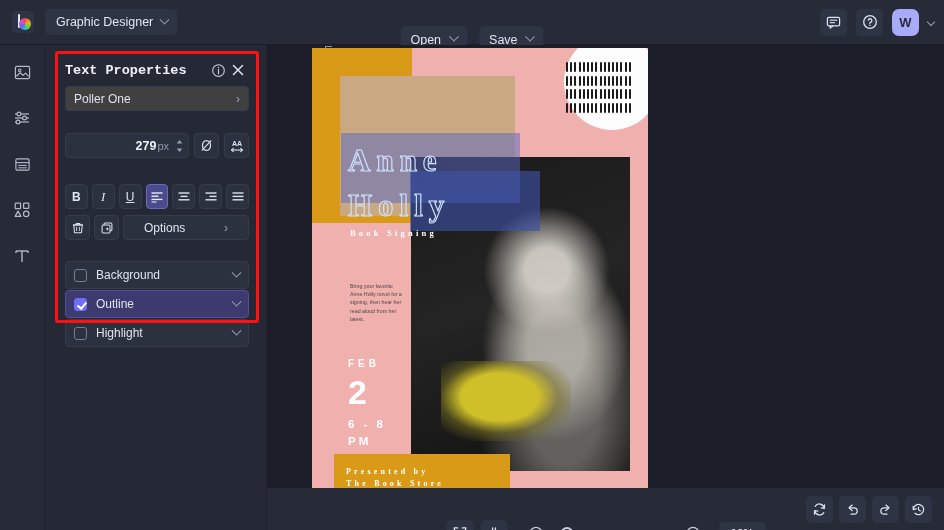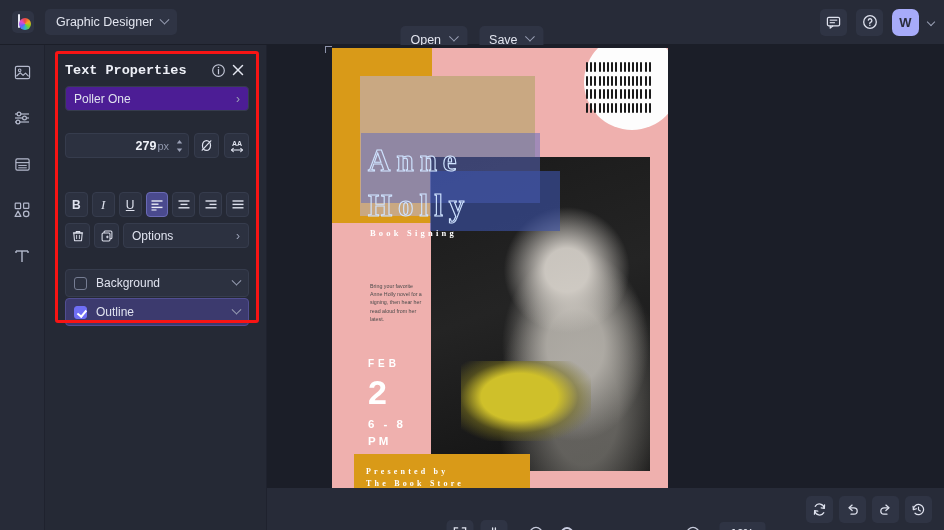--- a/index.html
+++ b/index.html
@@ -91,27 +91,27 @@
     background: #252935;
   }
   .panel-head {
     height: 32px; display: flex; align-items: center; padding: 0 8px 0 7px; font-family: Liberation Mono, monospace;
   }
   .panel-title { color: #eef0f7; font-size: 13.5px; font-weight: bold; flex: 1; }
   .hicon { width: 20px; height: 20px; display:flex; align-items:center; justify-content:center; cursor:pointer; }
 
   .row { padding: 0 7px; margin-bottom: 6px; }
   .field {
-    height: 25px; background: #4c1d95; border: 1px solid #363c4d; border-radius: 4px;
+    height: 25px; background: #404040; border: 1px solid #363c4d; border-radius: 4px;
     display: flex; align-items: center; padding: 8px 8px; color: #dfe2ee; font-size: 12px;
     cursor: pointer;
   }
   .field .arrow { margin-left: auto; color: #9aa0b5; font-size: 12px; }
 
-  .sizerow { display: flex; gap: 5px; padding: 16px 7px; margin-bottom: 18px; text-align: center; }
+  .sizerow { display: flex; gap: 5px; padding: 16px 7px; margin-bottom: 10px; text-align: center; }
   .size-input {
     flex: 1; height: 25px; background: #2c3140; border: 1px solid #363c4d; border-radius: 4px;
     display: flex; align-items: center; justify-content: flex-end; padding: 0 4px 0 8px;
     cursor: text;
   }
   .size-val { color: #eef0f7; font-size: 12.5px; font-weight: bold; }
   .size-unit { color: #8f96ab; font-size: 11px; margin-left: 1px; margin-right: 6px; }
   .spin { display: flex; flex-direction: column; gap: 2px; cursor: pointer; }
   .sq-btn {
     width: 25px; height: 25px; background: #2c3140; border: 1px solid #363c4d; border-radius: 4px;
@@ -120,21 +120,21 @@
 
   .btnrow { display: flex; gap: 4px; padding: 0 7px; margin-bottom: 6px; }
   .fbtn {
     width: 25px; height: 25px; background: #2c3140; border: 1px solid #363c4d; border-radius: 4px;
     color: #dfe2ee; font-size: 12px; display: flex; align-items: center; justify-content: center;
     cursor: pointer;
   }
   .fbtn.active { background: #4a4a8e; border-color: #6a6ab5; }
   .options {
     flex: 1; height: 25px; background: #2c3140; border: 1px solid #363c4d; border-radius: 4px;
-    display: flex; align-items: center; padding: 0 8px; color: #dfe2ee; font-size: 12px; cursor: pointer;
+    display: flex; align-items: center; padding: 0 20px; color: #dfe2ee; font-size: 12px; cursor: pointer;
   }
   .options .arrow { margin-left: auto; color: #9aa0b5; }
 
   .toggles { padding: 0 7px; margin-top: 21px; }
   .toggle-row {
     height: 28px; display: flex; align-items: center; gap: 9px; padding: 0 8px;
     background: #2c3140; border: 1px solid #363c4d; border-radius: 4px;
     color: #dfe2ee; font-size: 12px; margin-bottom: 1px; cursor: pointer;
   }
   .toggle-row.on { background: #3c3a6e; border-color: #514e92; }
@@ -147,21 +147,21 @@
     border-right: 2px solid #fff; border-bottom: 2px solid #fff; transform: rotate(40deg);
   }
   .toggle-row .arrow { margin-left: auto; }
 
   
   .canvas-zone {
     position: absolute; left: 267px; top: 45px; width: 677px; height: 443px;
     background: #1b1e28;
   }
   .poster {
-    position: absolute; left: 65px; top: 3px; width: 336px; height: 440px;
+    position: absolute; left: 45px; top: 3px; width: 336px; height: 440px;
     background: #efb0ae; overflow: hidden;
   }
   .p-yellow { position: absolute; left: 0; top: 0; width: 100px; height: 175px; background: #d99a18; }
   .p-tan { position: absolute; left: 28px; top: 28px; width: 175px; height: 140px; background: #c9a882; }
   .p-circle { position: absolute; right: -12px; top: -14px; width: 96px; height: 96px; border-radius: 50%; background: #fdfdfd; }
   .p-dashes { position: absolute; right: 2px; top: 14px; width: 80px; height: 52px; overflow: hidden; }
   .p-dashrow { display: flex; gap: 2.2px; margin-bottom: 3.5px; }
   .p-dash { width: 2px; height: 10px; background: #1a1a1a; border-radius: 1px; }
   .p-photo {
     position: absolute; left: 99px; top: 109px; width: 219px; height: 314px;
@@ -437,20 +437,25 @@
       <div class="toggle-row">
         <span class="cbox"></span>
         <span>Background</span>
         <span class="arrow chev" style="margin-left:auto"></span>
       </div>
       <div class="toggle-row on">
         <span class="cbox checked"></span>
         <span>Outline</span>
         <span class="arrow chev" style="margin-left:auto"></span>
       </div>
+      <div class="toggle-row">
+        <span class="cbox"></span>
+        <span>Highlight</span>
+        <span class="arrow chev" style="margin-left:auto"></span>
+      </div>
     </div>
   </div>
 
   <div class="redbox"></div>
 
   <div class="canvas-zone">
     <div class="sel-mark"></div>
     <div class="poster">
       <div class="p-yellow"></div>
       <div class="p-tan"></div>

